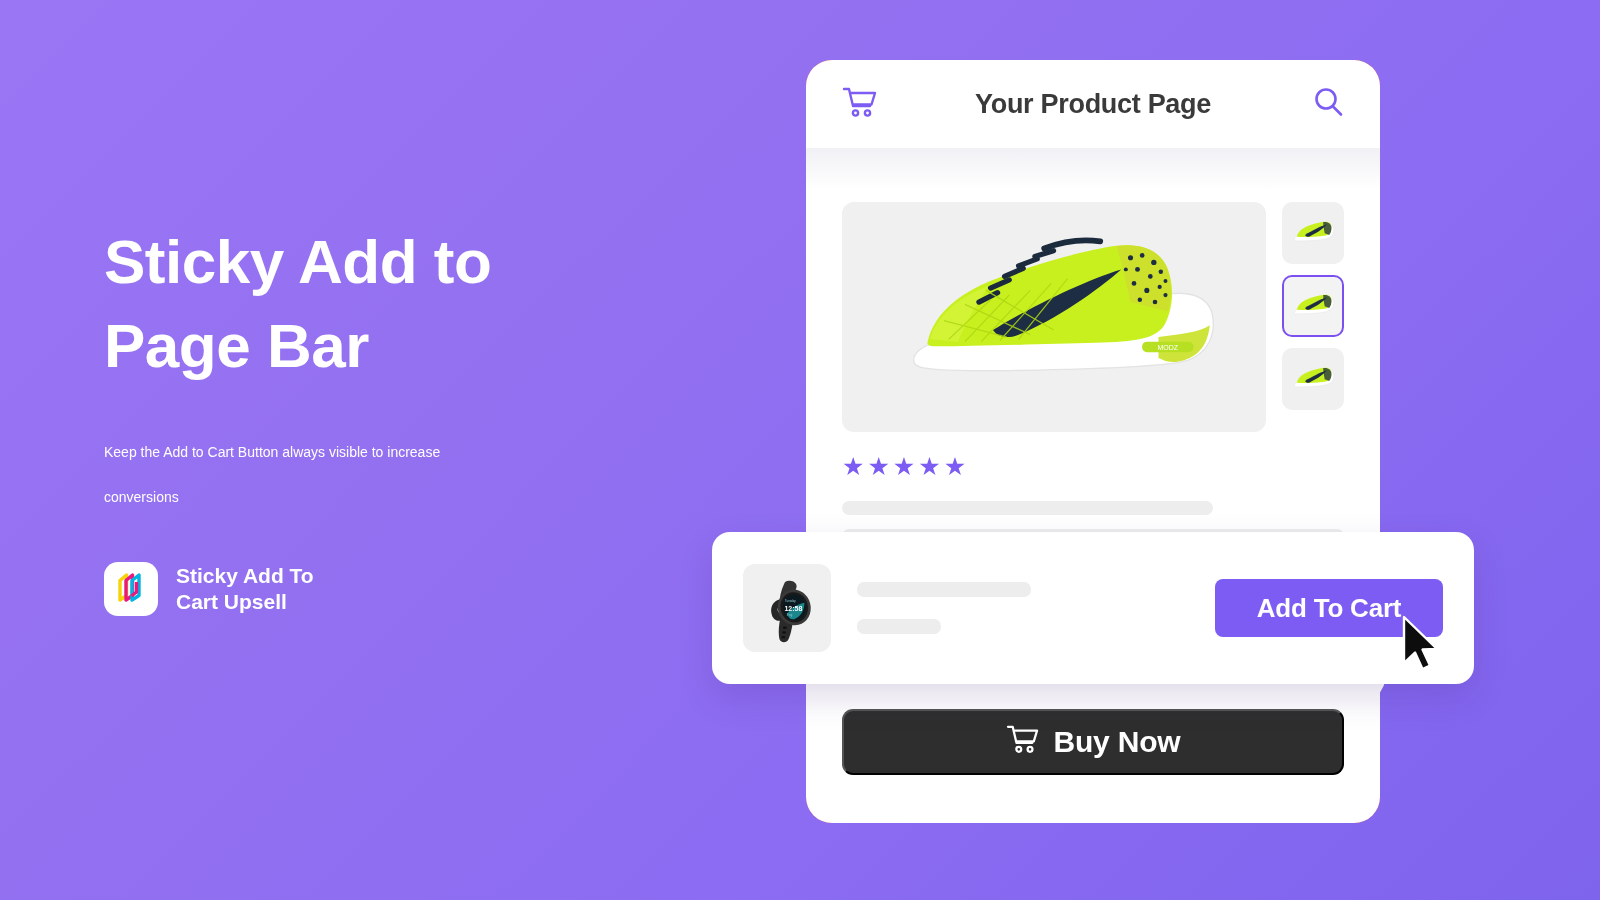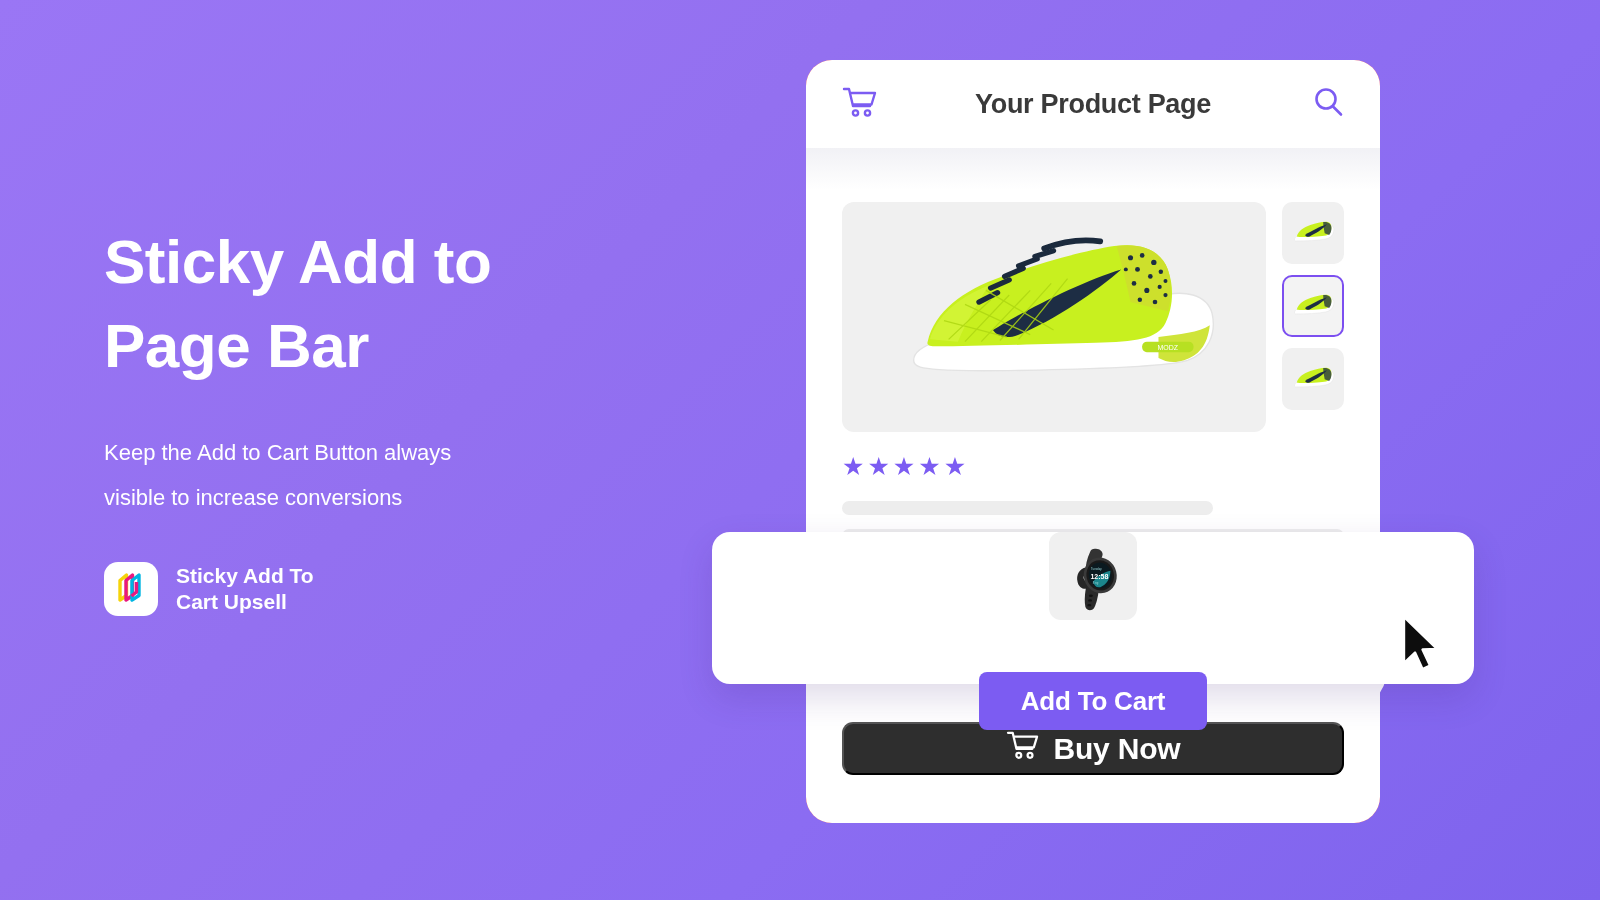--- a/index.html
+++ b/index.html
@@ -27,21 +27,21 @@
   .promo-title {
     font-size: 62px;
     line-height: 84px;
     font-weight: bold;
     color: #ffffff;
     letter-spacing: -0.5px;
   }
 
   .promo-sub {
     margin-top: 42px;
-    font-size: 22px;
+    font-size: 14px;
     line-height: 45px;
     color: #ffffff;
     font-weight: 400;
     max-width: 400px;
   }
 
   .brand-row {
     margin-top: 42px;
     display: flex;
     align-items: center;
@@ -182,21 +182,21 @@
   .sk.w2 { width: 100%; }
   .sk.w3 { width: 100%; }
   .sk.w4 { width: 100%; }
 
   
   .buy-now {
     position: absolute;
     left: 36px;
     right: 36px;
     bottom: 48px;
-    height: 53px;
+    height: 66px;
     background: #2e2e2e;
     border-radius: 11px;
     color: #ffffff;
     font-size: 30px;
     font-weight: bold;
     display: flex;
     align-items: center;
     justify-content: center;
     gap: 14px;
     letter-spacing: -0.2px;
@@ -220,21 +220,20 @@
     top: 532px;
     width: 762px;
     height: 152px;
     background: #ffffff;
     border-radius: 18px;
     box-shadow: 0 14px 34px rgba(60, 30, 120, 0.16);
     display: flex;
     align-items: center;
     padding: 0 31px;
     z-index: 6;
-    flex-direction: column;
   }
 
   .sticky-thumb {
     width: 88px;
     height: 88px;
     border-radius: 12px;
     background: #f0f0f0;
     display: flex;
     align-items: center;
     justify-content: center;

